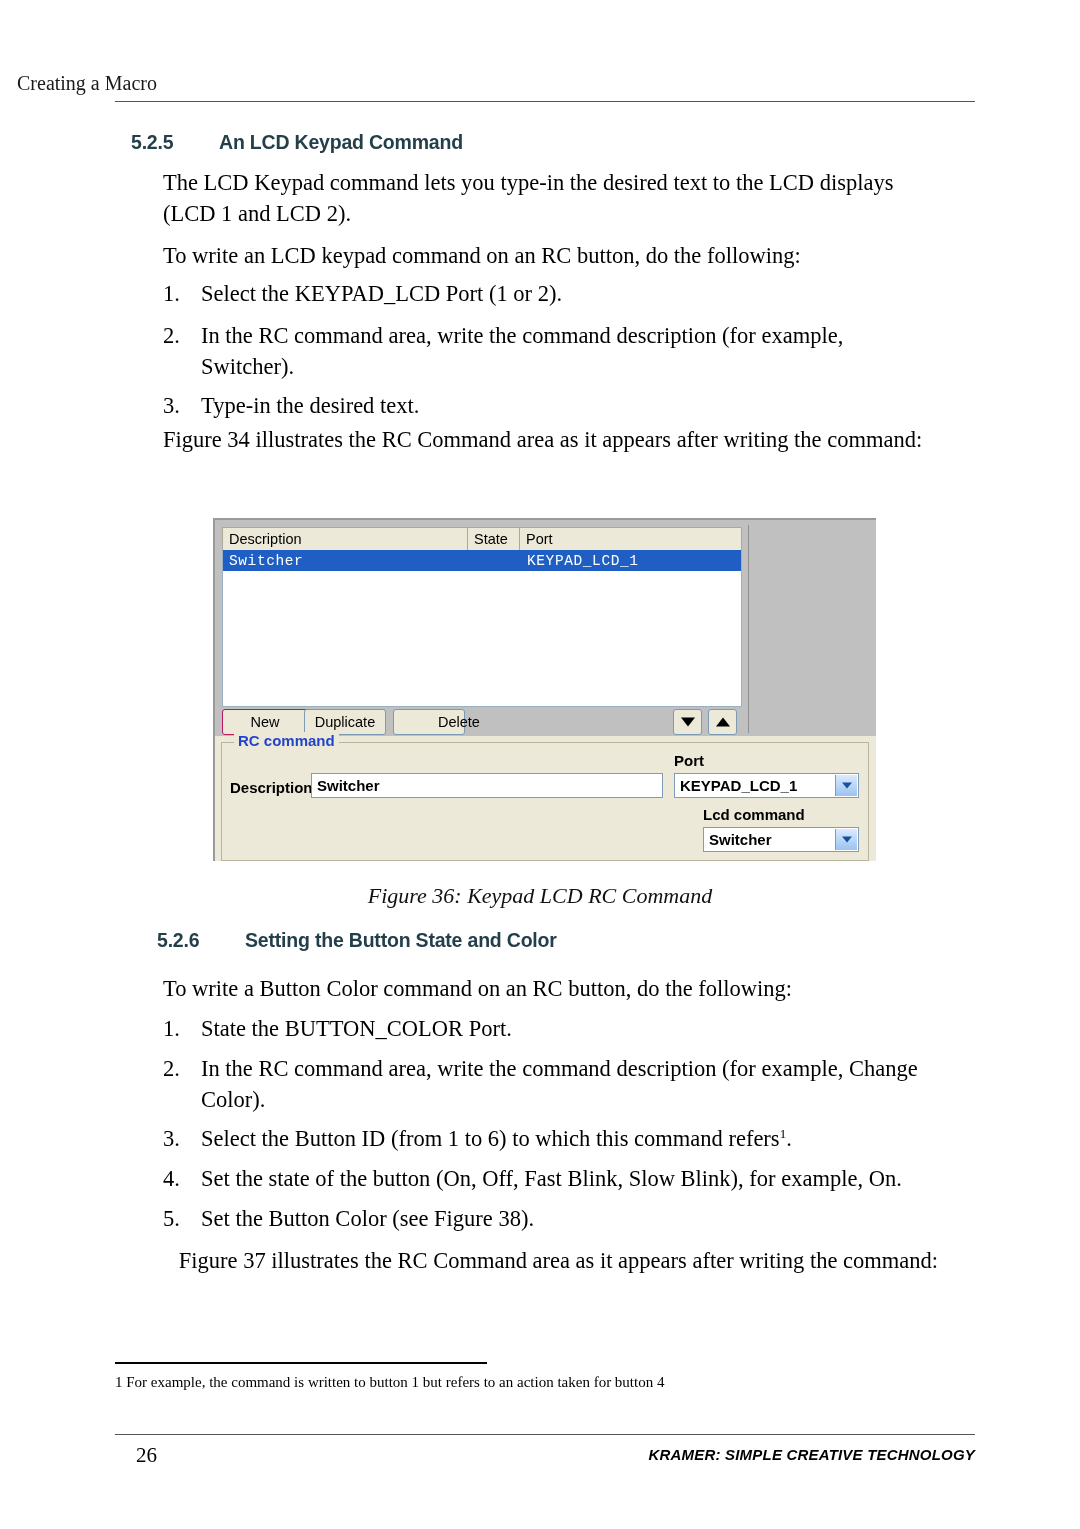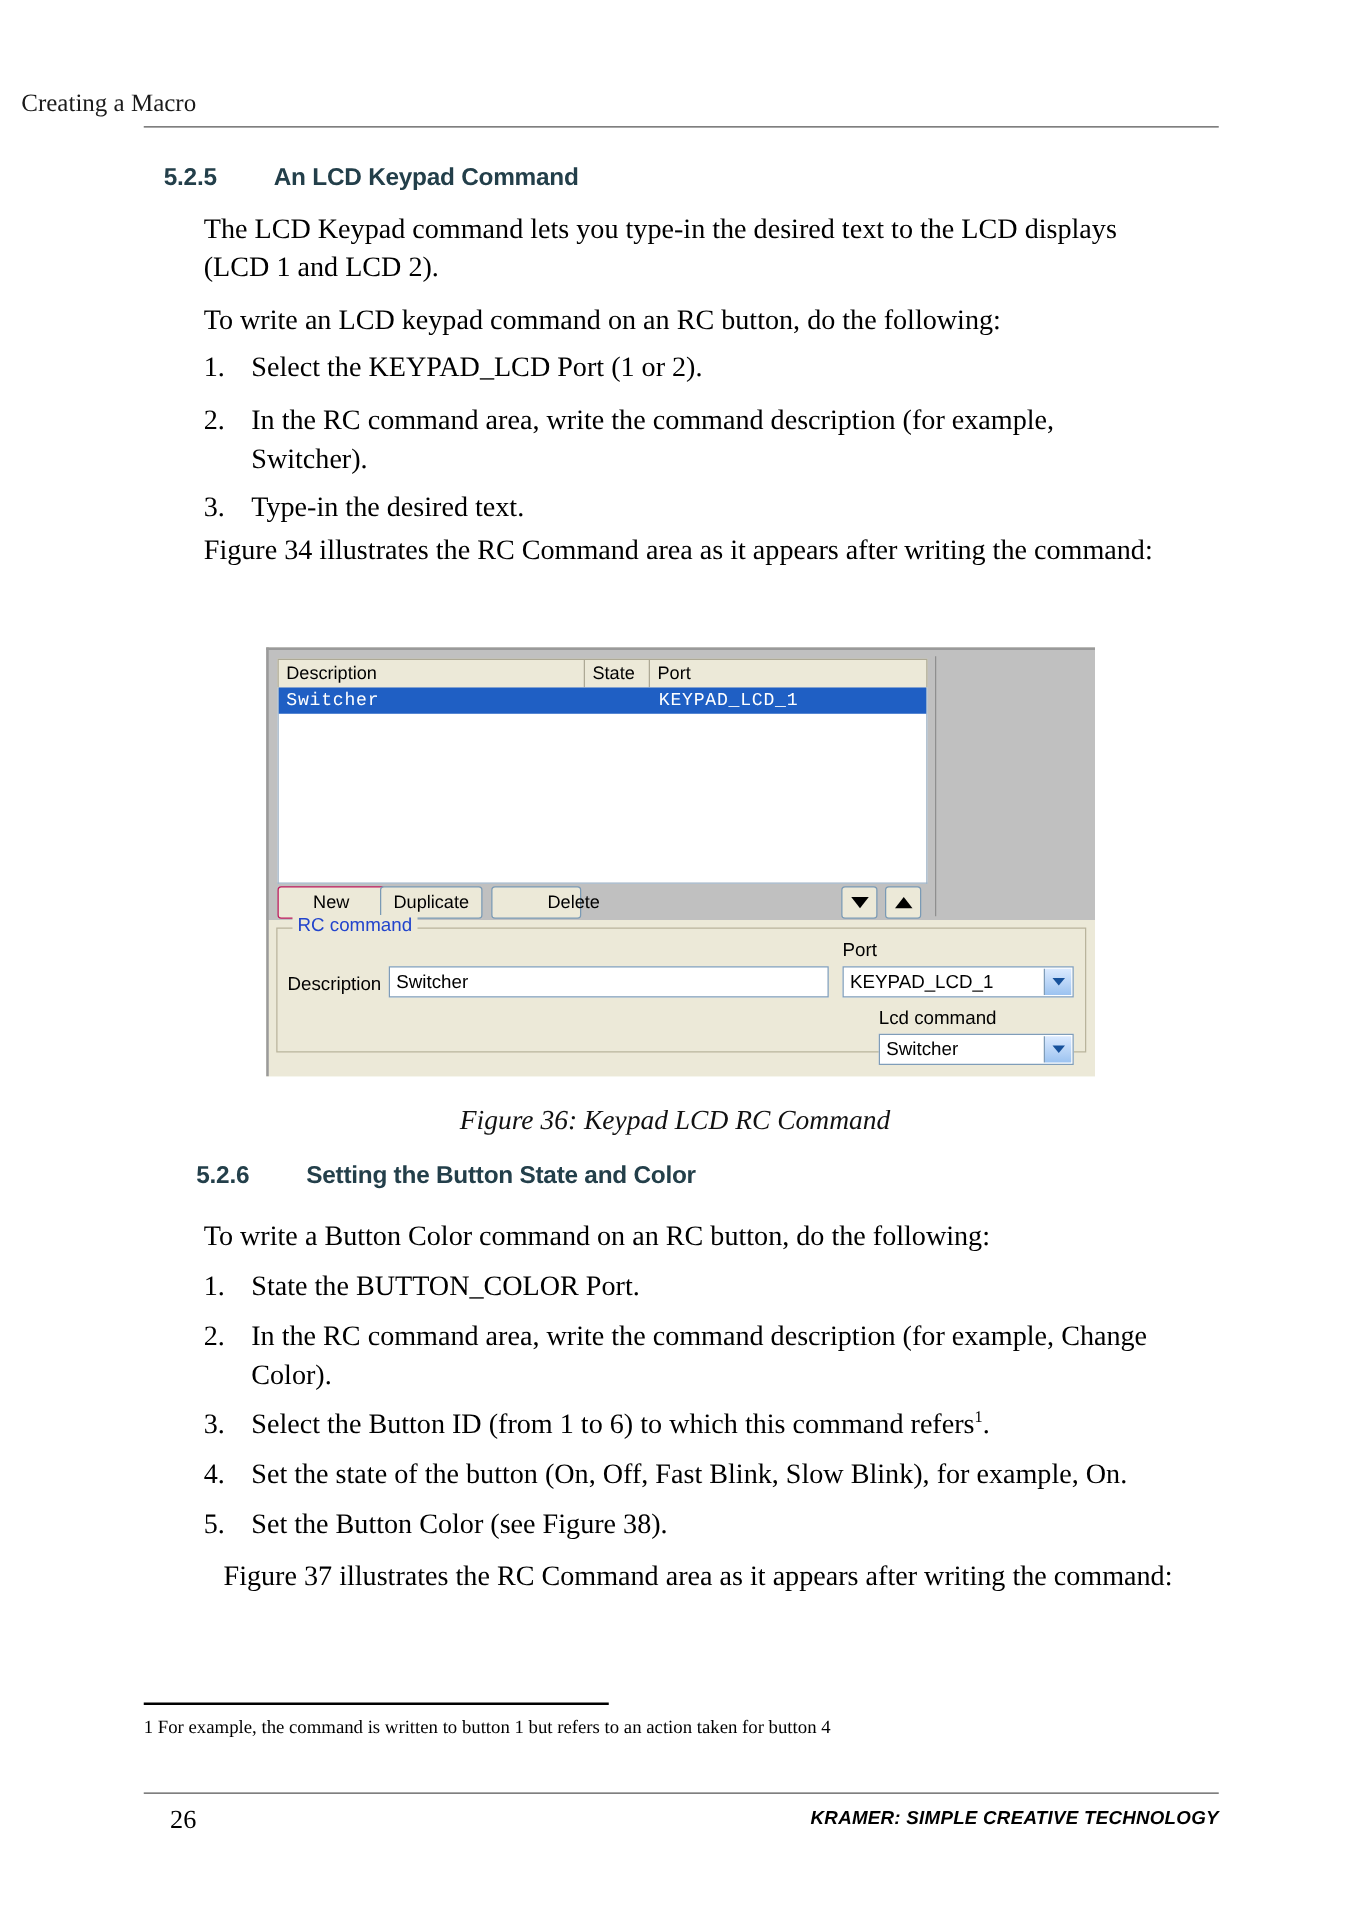--- a/index.html
+++ b/index.html
@@ -252,23 +252,24 @@
     height: 125px;
     background: #ece9d8;
     border-left: 2px solid #9a9a9a;
     box-sizing: border-box;
   }
   .group-box {
     position: absolute;
     left: 6px;
     top: 6px;
     width: 648px;
-    height: 100px;
+    height: 119px;
     border: 1px solid #b9b49c;
     box-sizing: border-box;
+    font-weight: bold;
   }
   .group-legend {
     position: absolute;
     left: 12px;
     top: -11px;
     padding: 0 4px;
     background: #ece9d8;
     font-family: "Liberation Sans", sans-serif;
     font-size: 15px;
     color: #2244cc;

